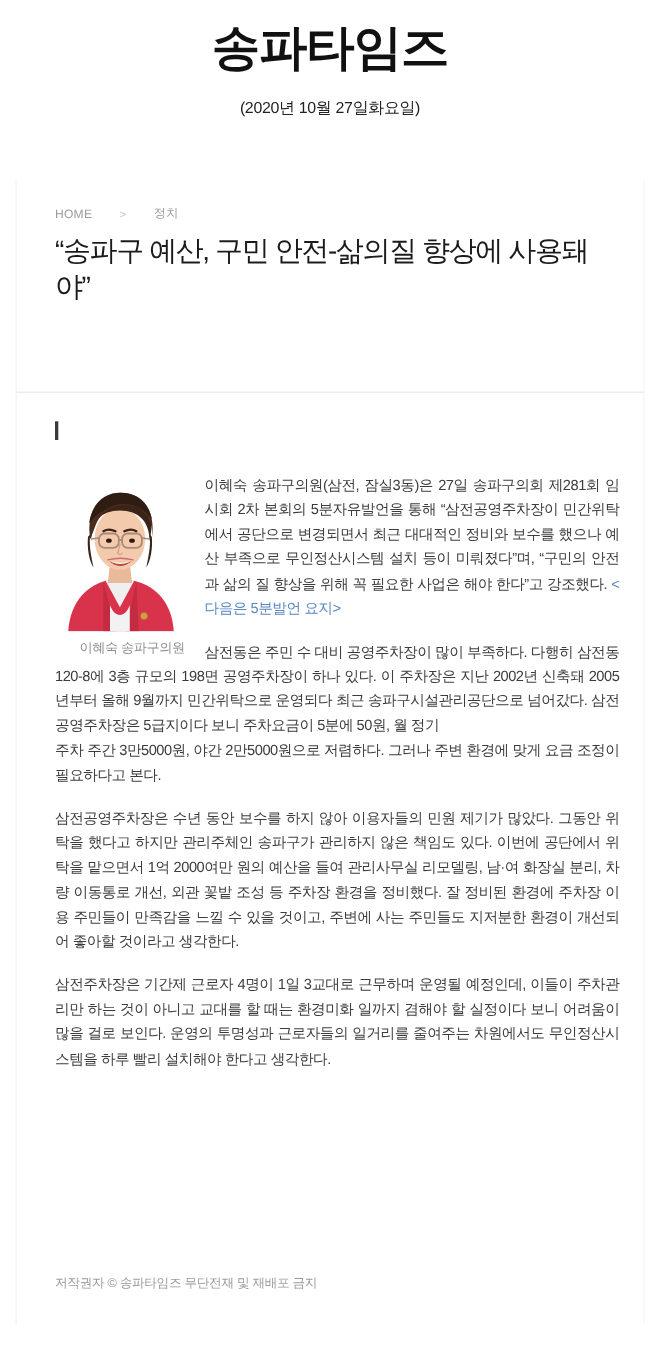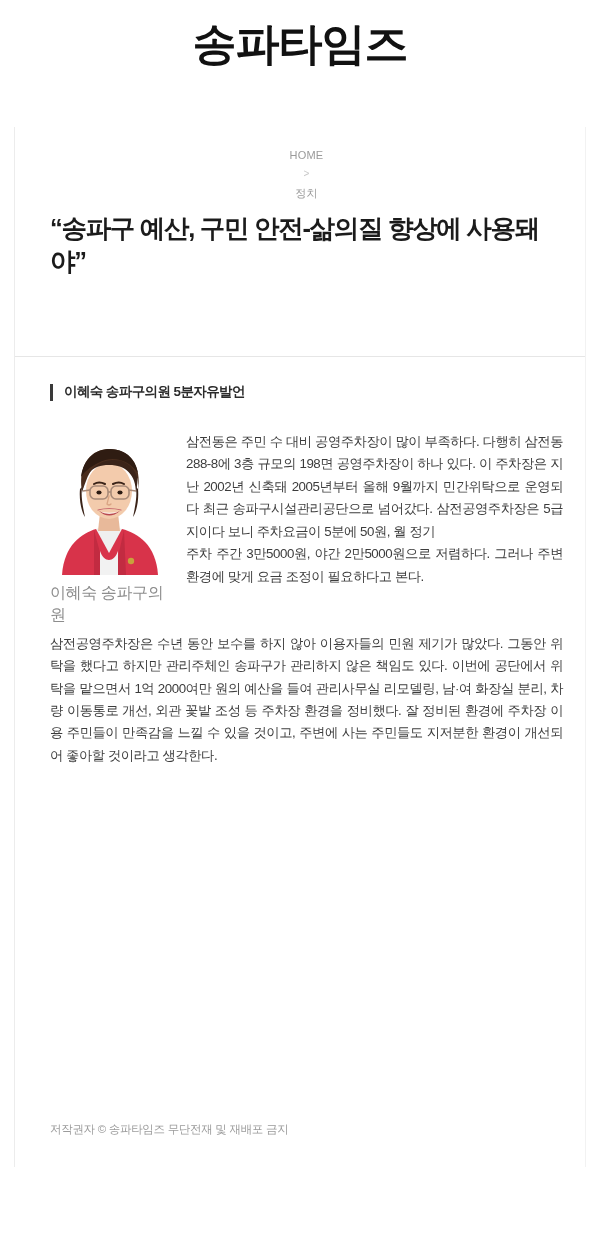--- a/index.html
+++ b/index.html
@@ -57,35 +57,34 @@
     padding: 0 22px 0 35px;
   }
 
   
   .breadcrumb {
     padding-top: 22px;
     font-size: 11px;
     color: #9a9a9a;
     letter-spacing: 0.2px;
     display: flex;
-    align-items: center;
-    gap: 7px;
-    flex-direction: column;
+    align-items: flex-end;
+    gap: 25px;
   }
   .breadcrumb .sep {
     color: #c8c8c8;
     font-size: 10px;
   }
   .breadcrumb .crumb-link { color: #9a9a9a; text-decoration: none; }
 
   
   .headline {
     margin: 11px 0 0 0;
     font-size: 25.5px;
-    font-weight: 700;
+    font-weight: 400;
     color: #1b1b1b;
     letter-spacing: -1.3px;
     line-height: 1.3;
   }
 
   
   .divider {
     margin-top: 78px;
     border-top: 1px solid #e6e6e6;
     margin-left: -35px;
@@ -134,24 +133,24 @@
   }
   .photo-box {
     width: 118px;
     height: 142px;
     overflow: hidden;
     background: #ffffff;
     position: relative;
   }
   .photo-caption {
     margin-top: 7px;
-    font-size: 16px;
+    font-size: 12px;
     color: #8d8d8d;
     letter-spacing: -0.4px;
-    text-align: left;
+    text-align: right;
     line-height: 1.4;
   }
   .inline-link {
     color: #5887c2;
   }
 
   
   .copyright {
     position: absolute;
     left: 35px;
@@ -163,38 +162,38 @@
 
   .clear { clear: both; height: 0; }
 </style>
 </head>
 <body>
 
 <div class="page">
 
   <header class="masthead">
     <h1 class="masthead-title">송파타임즈</h1>
+    <div class="masthead-date">(2020년 10월 27일화요일)</div>
   </header>
 
   <div class="article-frame">
     <div class="article-inner">
 
       <nav class="breadcrumb">
         <a class="crumb-link" href="#">HOME</a>
         <span class="sep">&gt;</span>
         <a class="crumb-link" href="#">정치</a>
       </nav>
 
       <h2 class="headline">“송파구 예산, 구민 안전-삶의질 향상에 사용돼야”</h2>
 
       <div class="divider"></div>
 
       <div class="subhead-wrap">
         <span class="subhead-bar"></span>
-        <span class="subhead-text">이혜숙 송파구의원 5분자유발언</span>
       </div>
 
       <div class="body-copy">
 
         <figure class="photo-figure">
           <div class="photo-box">
             <svg viewBox="0 0 118 142" width="118" height="142" aria-hidden="true">
               <rect x="0" y="0" width="118" height="142" fill="#ffffff"></rect>
 
               <path d="M12 142 C14 112 32 100 46 96 L72 96 C88 100 106 112 108 142 Z" fill="#d8334a"></path>
@@ -229,26 +228,28 @@
               <path d="M59 63 L57 71 Q59 73 61 71" stroke="#d9a584" stroke-width="1.3" fill="none" stroke-linecap="round"></path>
 
               <path d="M49 78 Q59 87 70 78 Q59 83 49 78 Z" fill="#b94a51"></path>
               <path d="M50 78.5 Q59 83 69 78.5 Q59 81 50 78.5 Z" fill="#ffffff"></path>
               <path d="M48 77 Q59 74 71 77" stroke="#c96f72" stroke-width="1.2" fill="none" stroke-linecap="round"></path>
             </svg>
           </div>
           <figcaption class="photo-caption">이혜숙 송파구의원</figcaption>
         </figure>
 
-
-        <p><span>삼전동은 주민 수 대비 공영주차장이 많이 부족하다. 다행히 삼전동 288-8에 3층 규모의 198면 공영주차장이 하나 있다. 이 주차장은 지난 2002년 신축돼 2005년부터 올해 9월까지 민간위탁으로 운영되다 최근 송파구시설관리공단으로 넘어갔다. 삼전공영주차장은 5급지이다 보니 주차요금이 5분에 50원, 월 정기</span><br><span>주차 주간 3만5000원, 야간 2만5000원으로 저렴하다. 그러나 주변 환경에 맞게 요금 조정이 필요하다고 본다.</span></p>
+        <p><span>이혜숙 송파구의원(삼전, 잠실3동)은 27일 송파구의회 제281회 임시회 2차 본회의 5분자유발언을 통해 “삼전공영주차장이 민간위탁에서 공단으로 변경되면서 최근 대대적인 정비와 보수를 했으나 예산 부족으로 무인정산시스템 설치 등이 미뤄졌다”며, “구민의 안전과 삶의 질 향상을 위해 꼭 필요한 사업은 해야 한다”고 강조했다. </span><span class="inline-link">&lt;다음은 5분발언 요지&gt;</span></p>
+
+        <p><span>삼전동은 주민 수 대비 공영주차장이 많이 부족하다. 다행히 삼전동 120-8에 3층 규모의 198면 공영주차장이 하나 있다. 이 주차장은 지난 2002년 신축돼 2005년부터 올해 9월까지 민간위탁으로 운영되다 최근 송파구시설관리공단으로 넘어갔다. 삼전공영주차장은 5급지이다 보니 주차요금이 5분에 50원, 월 정기</span><br><span>주차 주간 3만5000원, 야간 2만5000원으로 저렴하다. 그러나 주변 환경에 맞게 요금 조정이 필요하다고 본다.</span></p>
 
         <div class="clear"></div>
 
         <p>삼전공영주차장은 수년 동안 보수를 하지 않아 이용자들의 민원 제기가 많았다. 그동안 위탁을 했다고 하지만 관리주체인 송파구가 관리하지 않은 책임도 있다. 이번에 공단에서 위탁을 맡으면서 1억 2000여만 원의 예산을 들여 관리사무실 리모델링, 남·여 화장실 분리, 차량 이동통로 개선, 외관 꽃밭 조성 등 주차장 환경을 정비했다. 잘 정비된 환경에 주차장 이용 주민들이 만족감을 느낄 수 있을 것이고, 주변에 사는 주민들도 지저분한 환경이 개선되어 좋아할 것이라고 생각한다.</p>
+        <p>삼전주차장은 기간제 근로자 4명이 1일 3교대로 근무하며 운영될 예정인데, 이들이 주차관리만 하는 것이 아니고 교대를 할 때는 환경미화 일까지 겸해야 할 실정이다 보니 어려움이 많을 걸로 보인다. 운영의 투명성과 근로자들의 일거리를 줄여주는 차원에서도 무인정산시스템을 하루 빨리 설치해야 한다고 생각한다.</p>
       </div>
 
     </div>
 
     <div class="copyright">저작권자 © 송파타임즈 무단전재 및 재배포 금지</div>
   </div>
 
 </div>
 
 </body></html>

